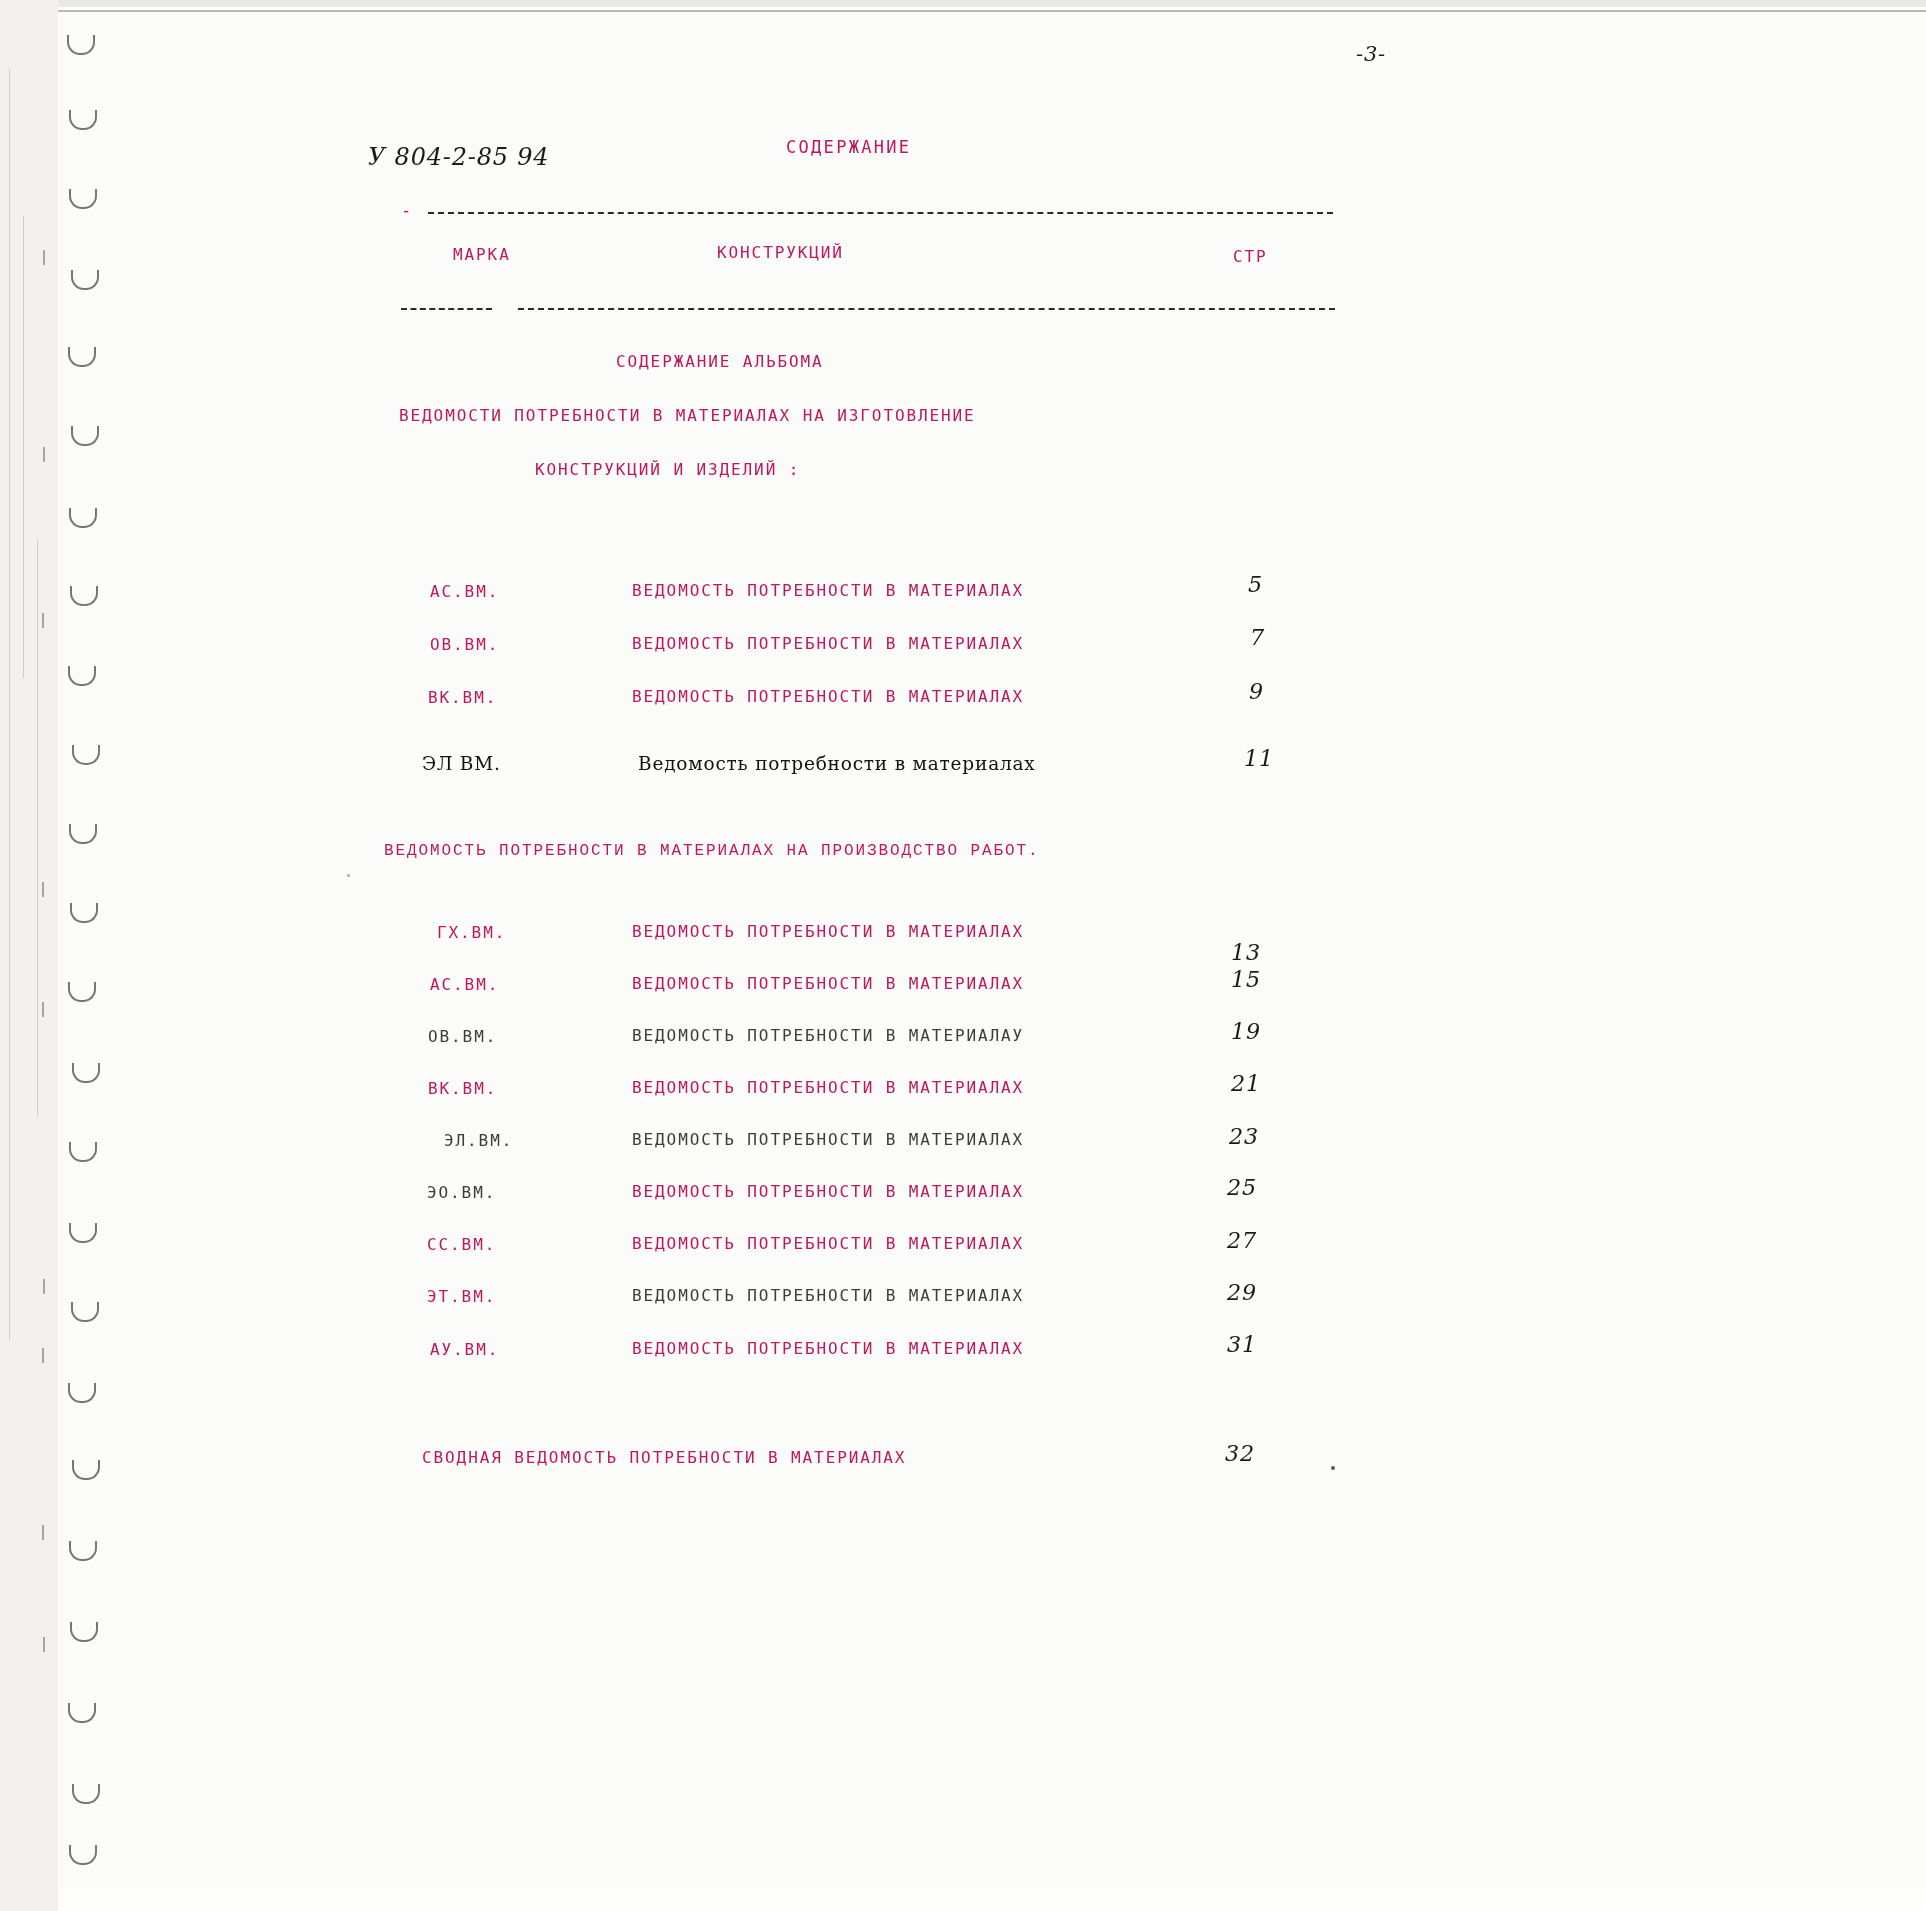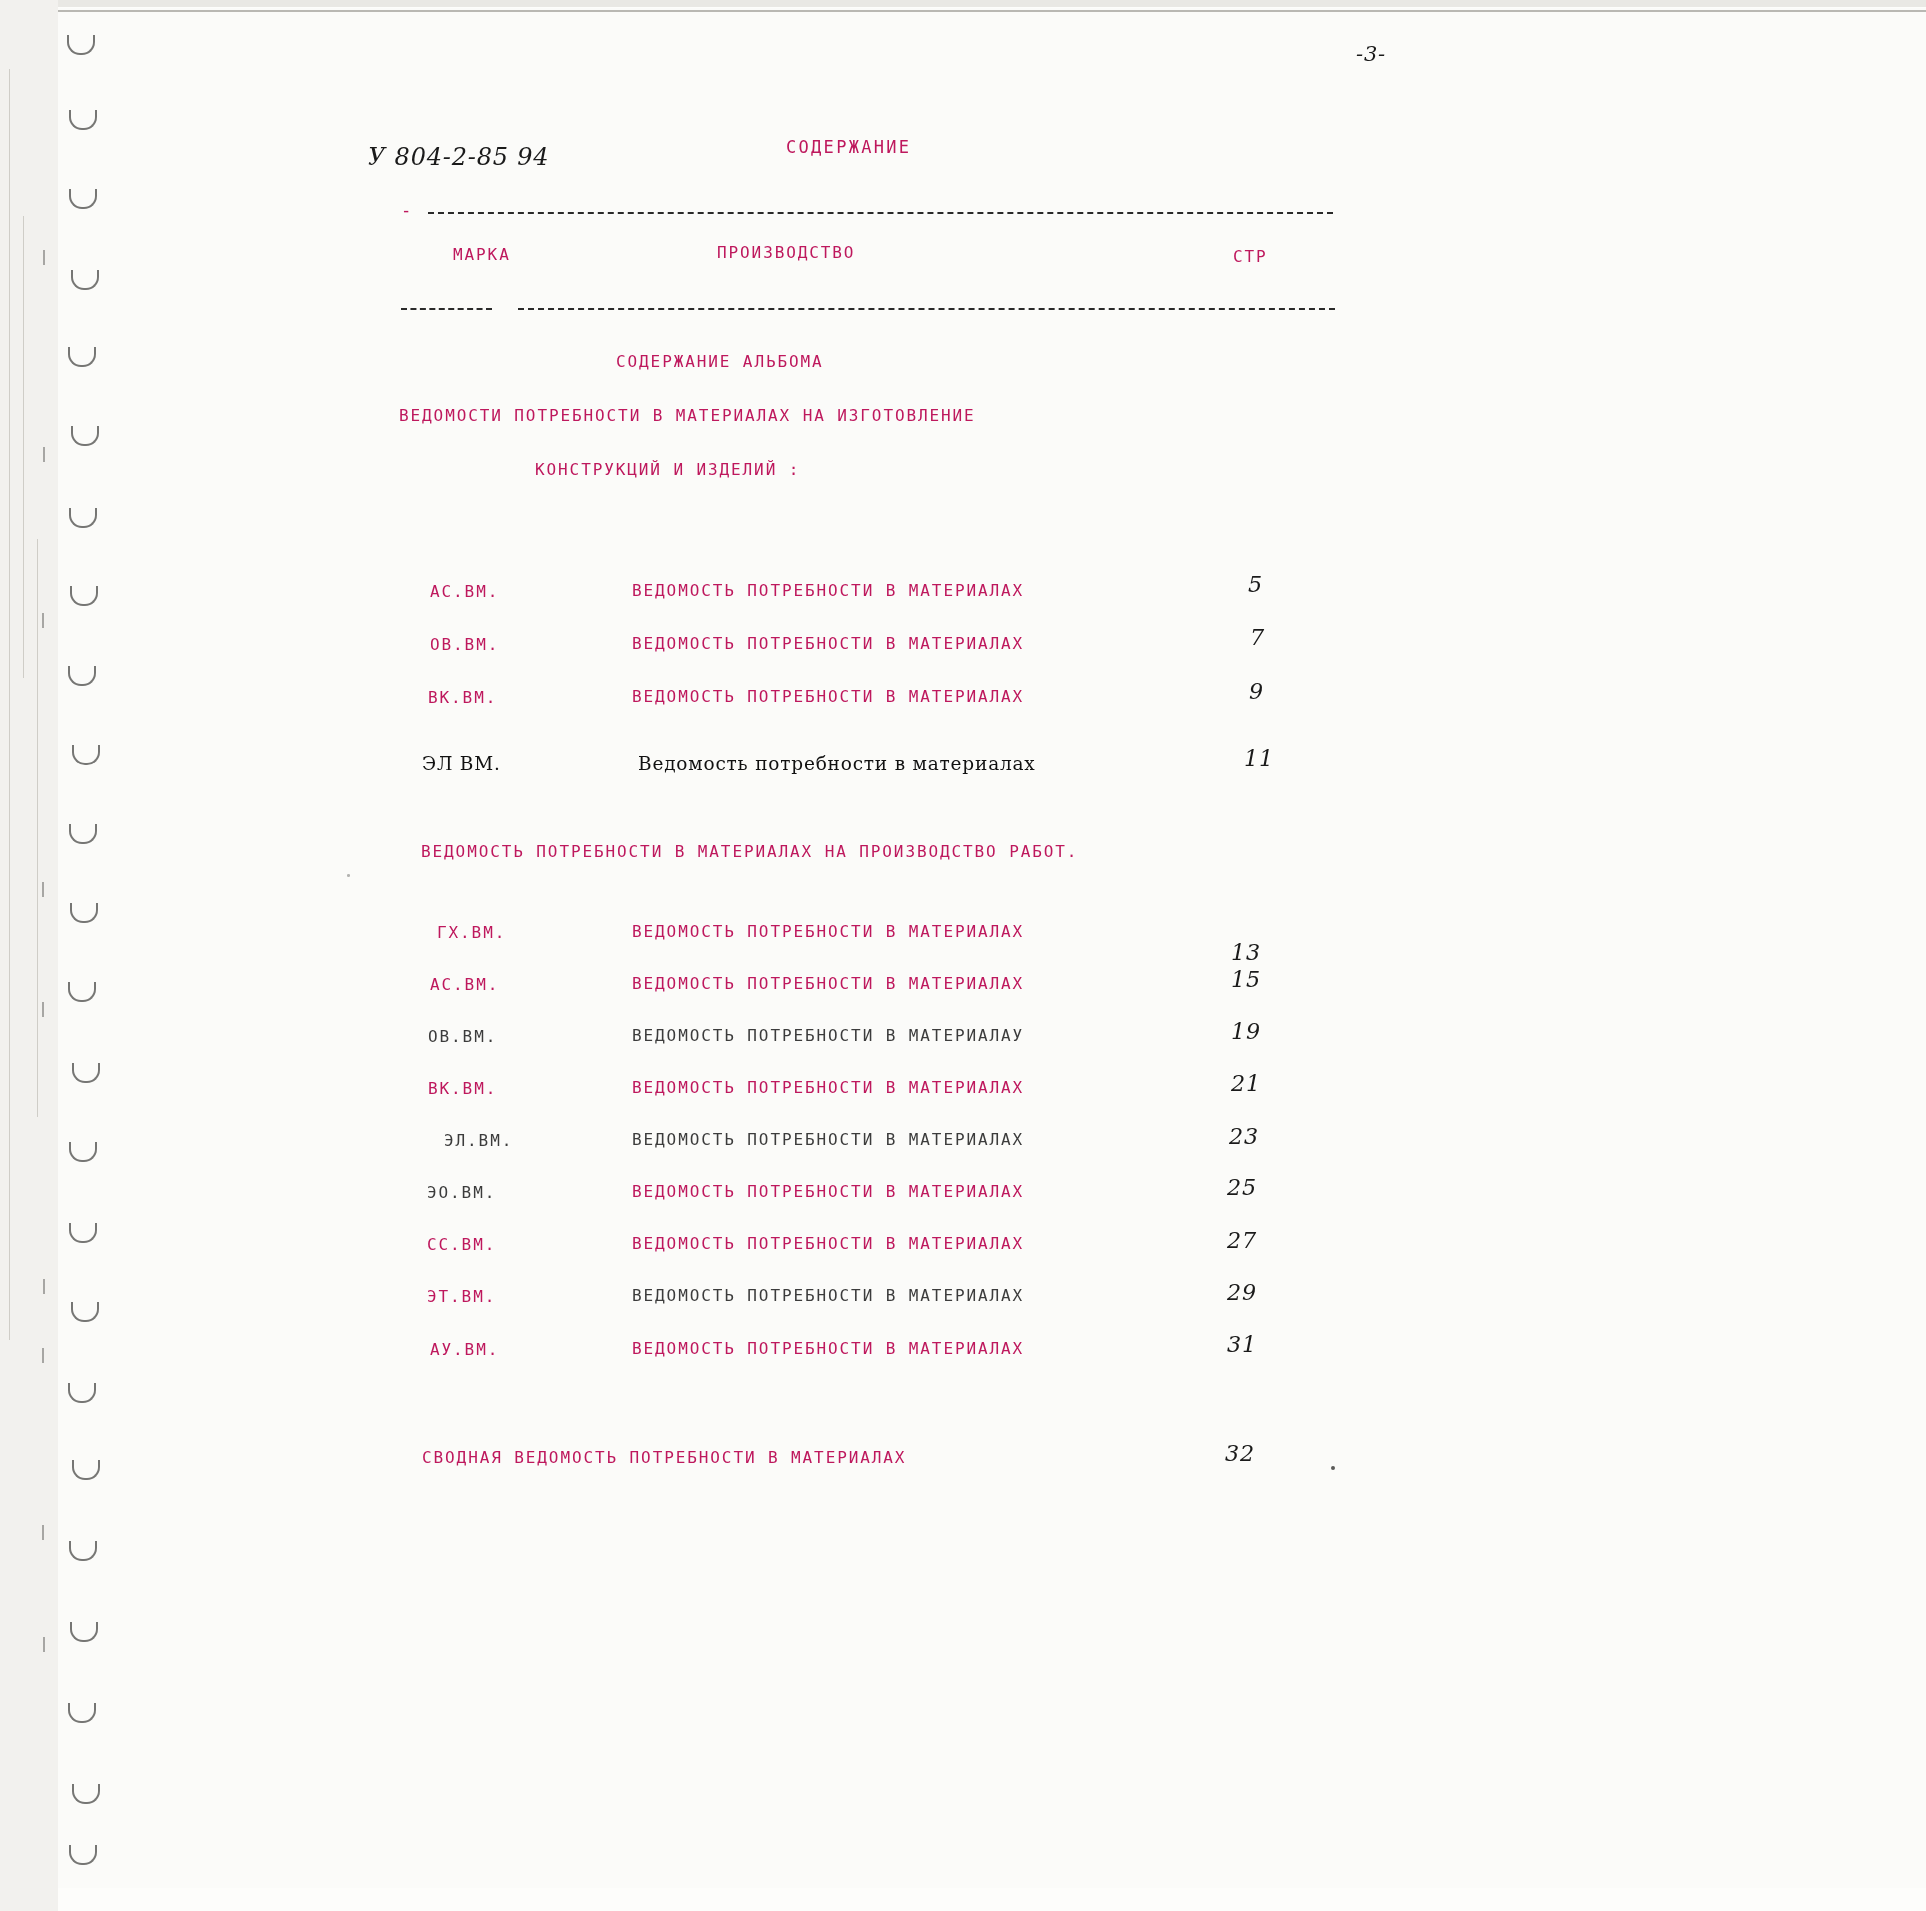--- a/index.html
+++ b/index.html
@@ -165,21 +165,21 @@
   <div class="t hand hand-num" style="left:1356px; top:42px; font-size:21px;">-3-</div>
 
   <div class="t hand hand-code" style="left:368px; top:143px;">У 804-2-85 94</div>
 
   <div class="t typed ink-dark" style="left:786px; top:137px;">СОДЕРЖАНИЕ</div>
 
   <div class="t typed ink-dark" style="left:401px; top:200px; font-size:17px;">-</div>
   <div class="rule" style="left:428px; top:212px; width:905px;"></div>
 
   <div class="t typed-s ink-dark" style="left:453px; top:245px;text-align:right;">МАРКА</div>
-  <div class="t typed-s ink-dark" style="left:717px; top:243px;">ПРОИЗВОДСТВО</div>
+  <div class="t typed-s ink-dark" style="left:717px; top:243px;">КОНСТРУКЦИЙ</div>
   <div class="t typed-s ink-dark" style="left:1233px; top:247px;">СТР</div>
 
   <div class="rule" style="left:401px; top:308px; width:91px;"></div>
   <div class="rule" style="left:518px; top:308px; width:817px;"></div>
 
   <div class="t typed-s ink-dark" style="left:616px; top:352px;">СОДЕРЖАНИЕ АЛЬБОМА</div>
 
   <div class="t typed-s ink-dark" style="left:399px; top:406px;">ВЕДОМОСТИ ПОТРЕБНОСТИ В МАТЕРИАЛАХ НА ИЗГОТОВЛЕНИЕ</div>
   <div class="t typed-s ink-dark" style="left:535px; top:460px;">КОНСТРУКЦИЙ И ИЗДЕЛИЙ :</div>
 
@@ -200,21 +200,21 @@
     <div class="t typed-s ink-dark" style="left:632px; top:687px;">ВЕДОМОСТЬ ПОТРЕБНОСТИ В МАТЕРИАЛАХ</div>
     <div class="t hand hand-num" style="left:1249px; top:678px;">9</div>
   </div>
 
   <div>
     <div class="t clean" style="left:422px; top:753px;text-align:center;">ЭЛ ВМ.</div>
     <div class="t clean" style="left:638px; top:753px;">Ведомость потребности в материалах</div>
     <div class="t hand hand-num" style="left:1244px; top:745px;">11</div>
   </div>
 
-  <div class="t typed-s ink-dark" style="left:421px; top:842px;">ВЕДОМОСТЬ ПОТРЕБНОСТИ В МАТЕРИАЛАХ НА ПРОИЗВОДСТВО РАБОТ.</div>
+  <div class="t typed-s ink-dark" style="left:384px; top:842px;font-family:Liberation Mono, monospace;">ВЕДОМОСТЬ ПОТРЕБНОСТИ В МАТЕРИАЛАХ НА ПРОИЗВОДСТВО РАБОТ.</div>
 
   <div>
     <div class="t typed-s ink-dark" style="left:437px; top:923px;">ГХ.ВМ.</div>
     <div class="t typed-s ink-dark" style="left:632px; top:922px;">ВЕДОМОСТЬ ПОТРЕБНОСТИ В МАТЕРИАЛАХ</div>
     <div class="t hand hand-num" style="left:1231px; top:914px;margin-top:25px;">13</div>
   </div>
 
   <div>
     <div class="t typed-s ink-dark" style="left:430px; top:975px;">АС.ВМ.</div>
     <div class="t typed-s ink-dark" style="left:632px; top:974px;">ВЕДОМОСТЬ ПОТРЕБНОСТИ В МАТЕРИАЛАХ</div>

